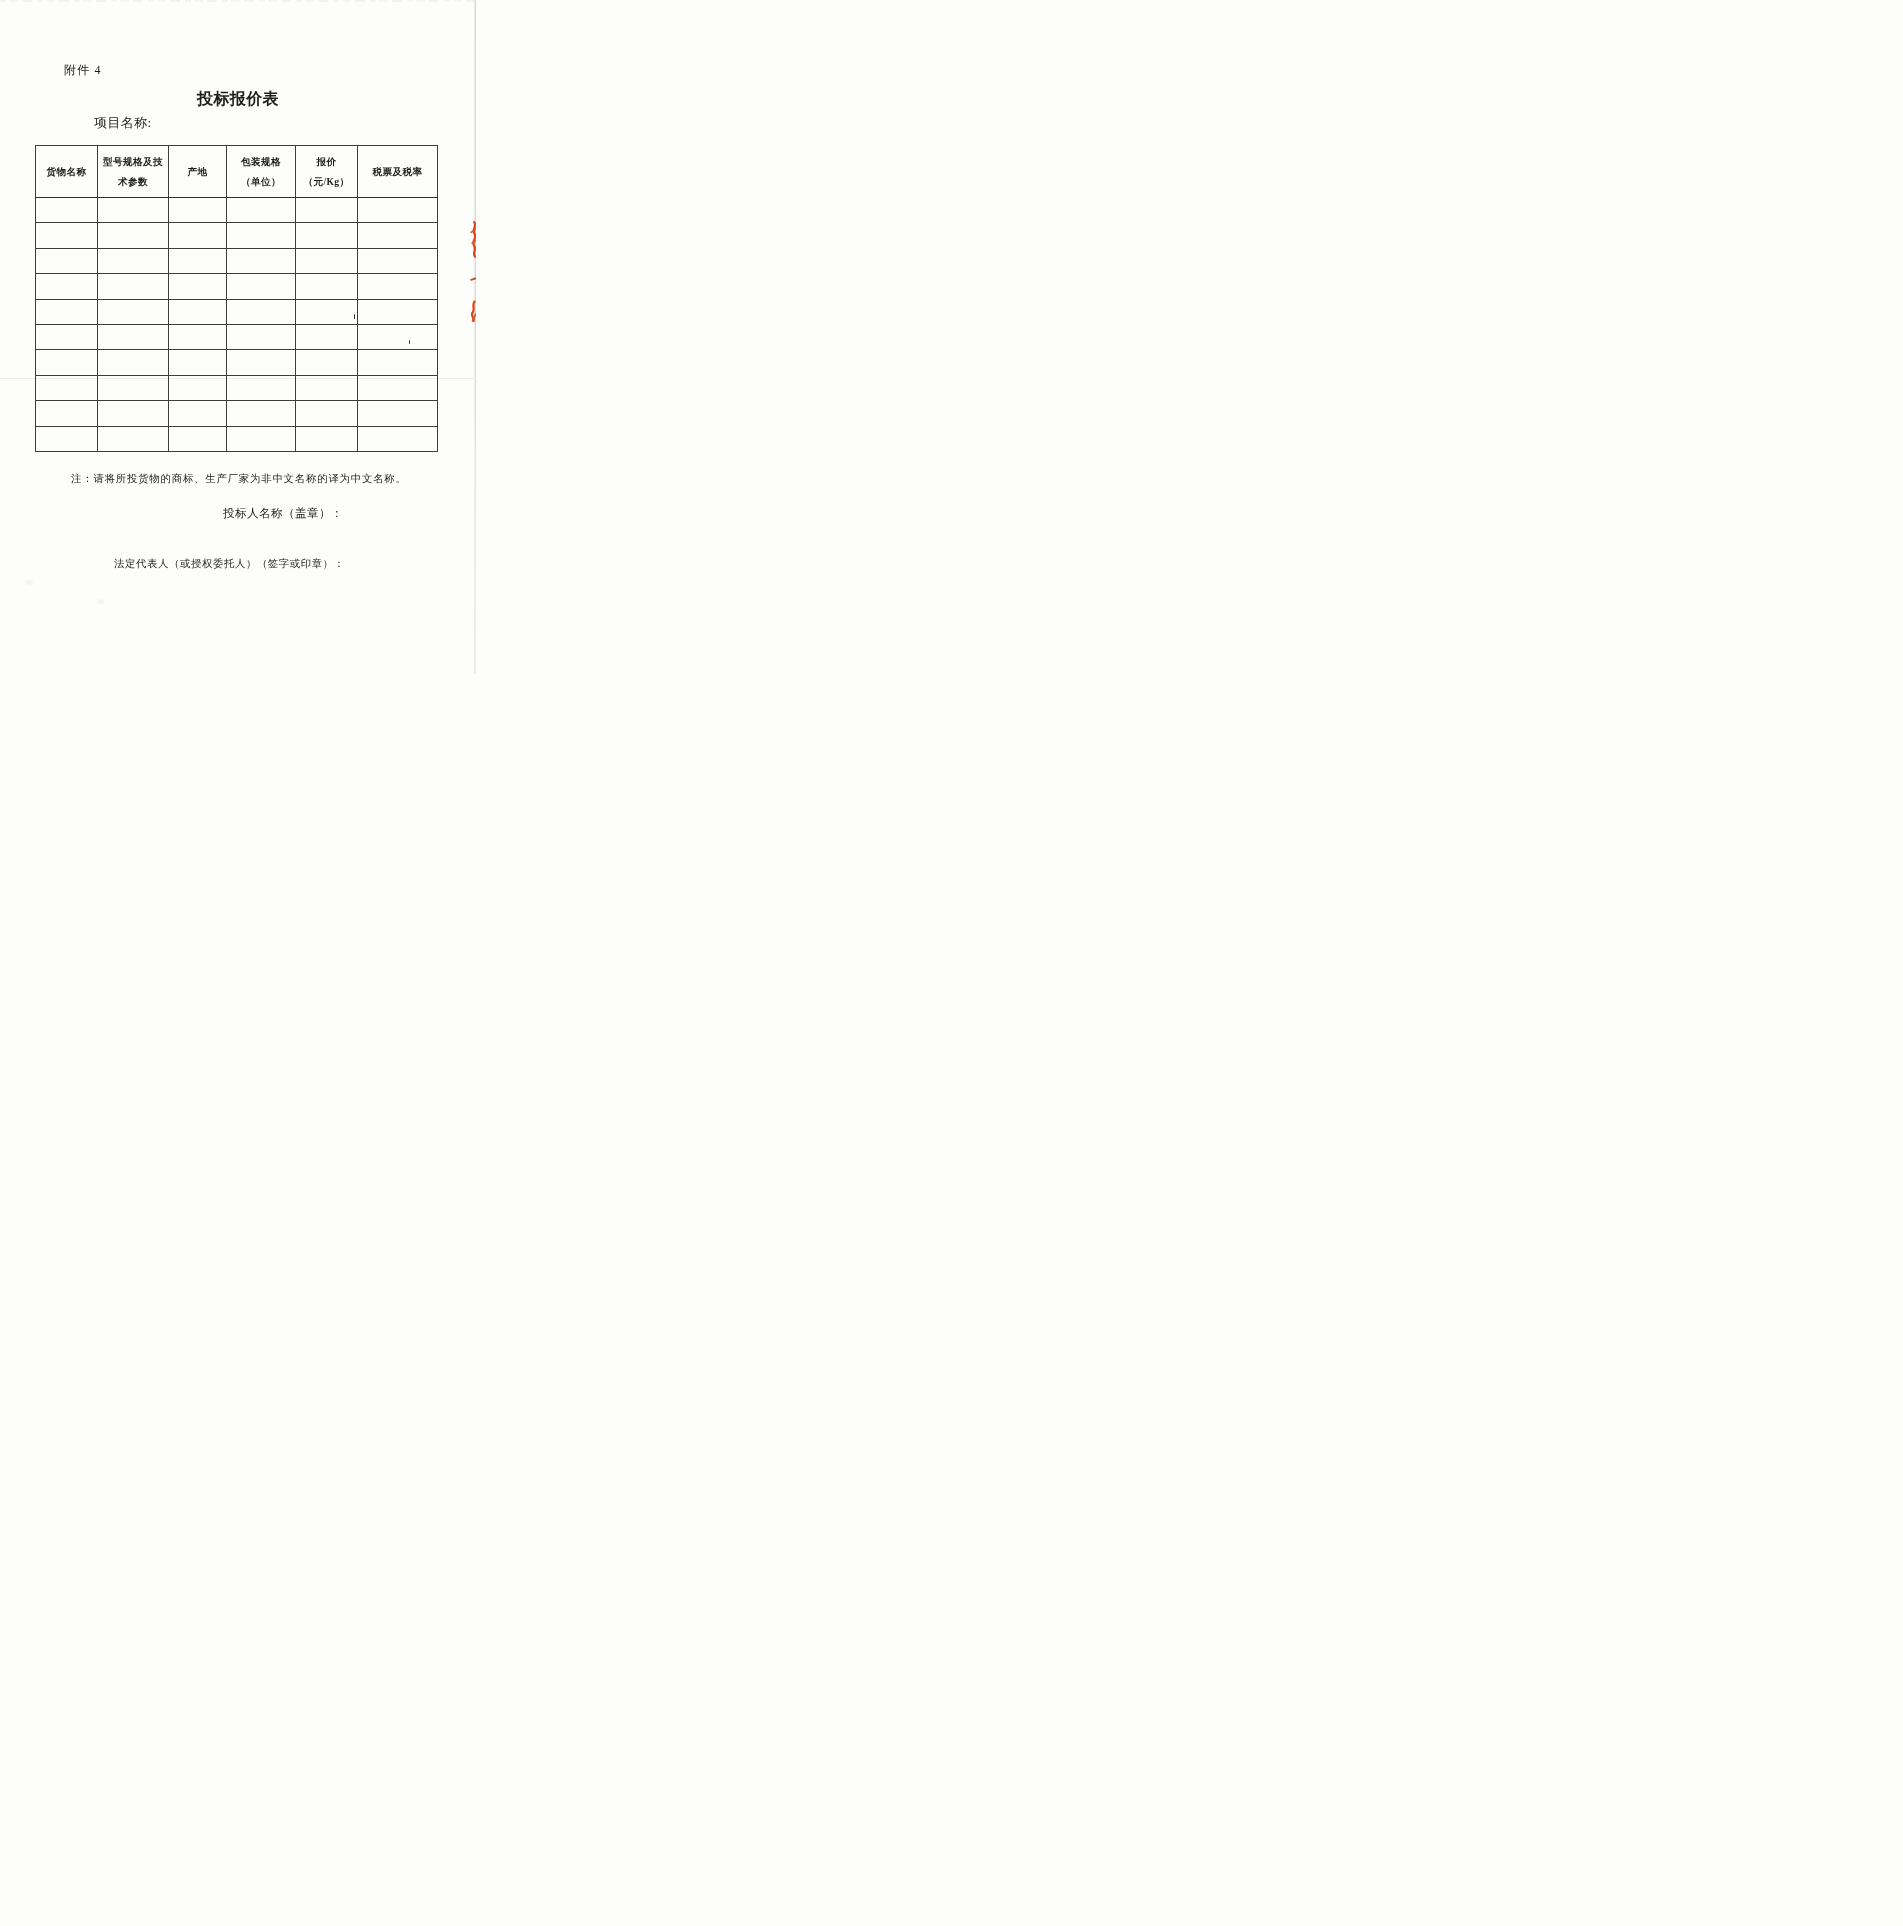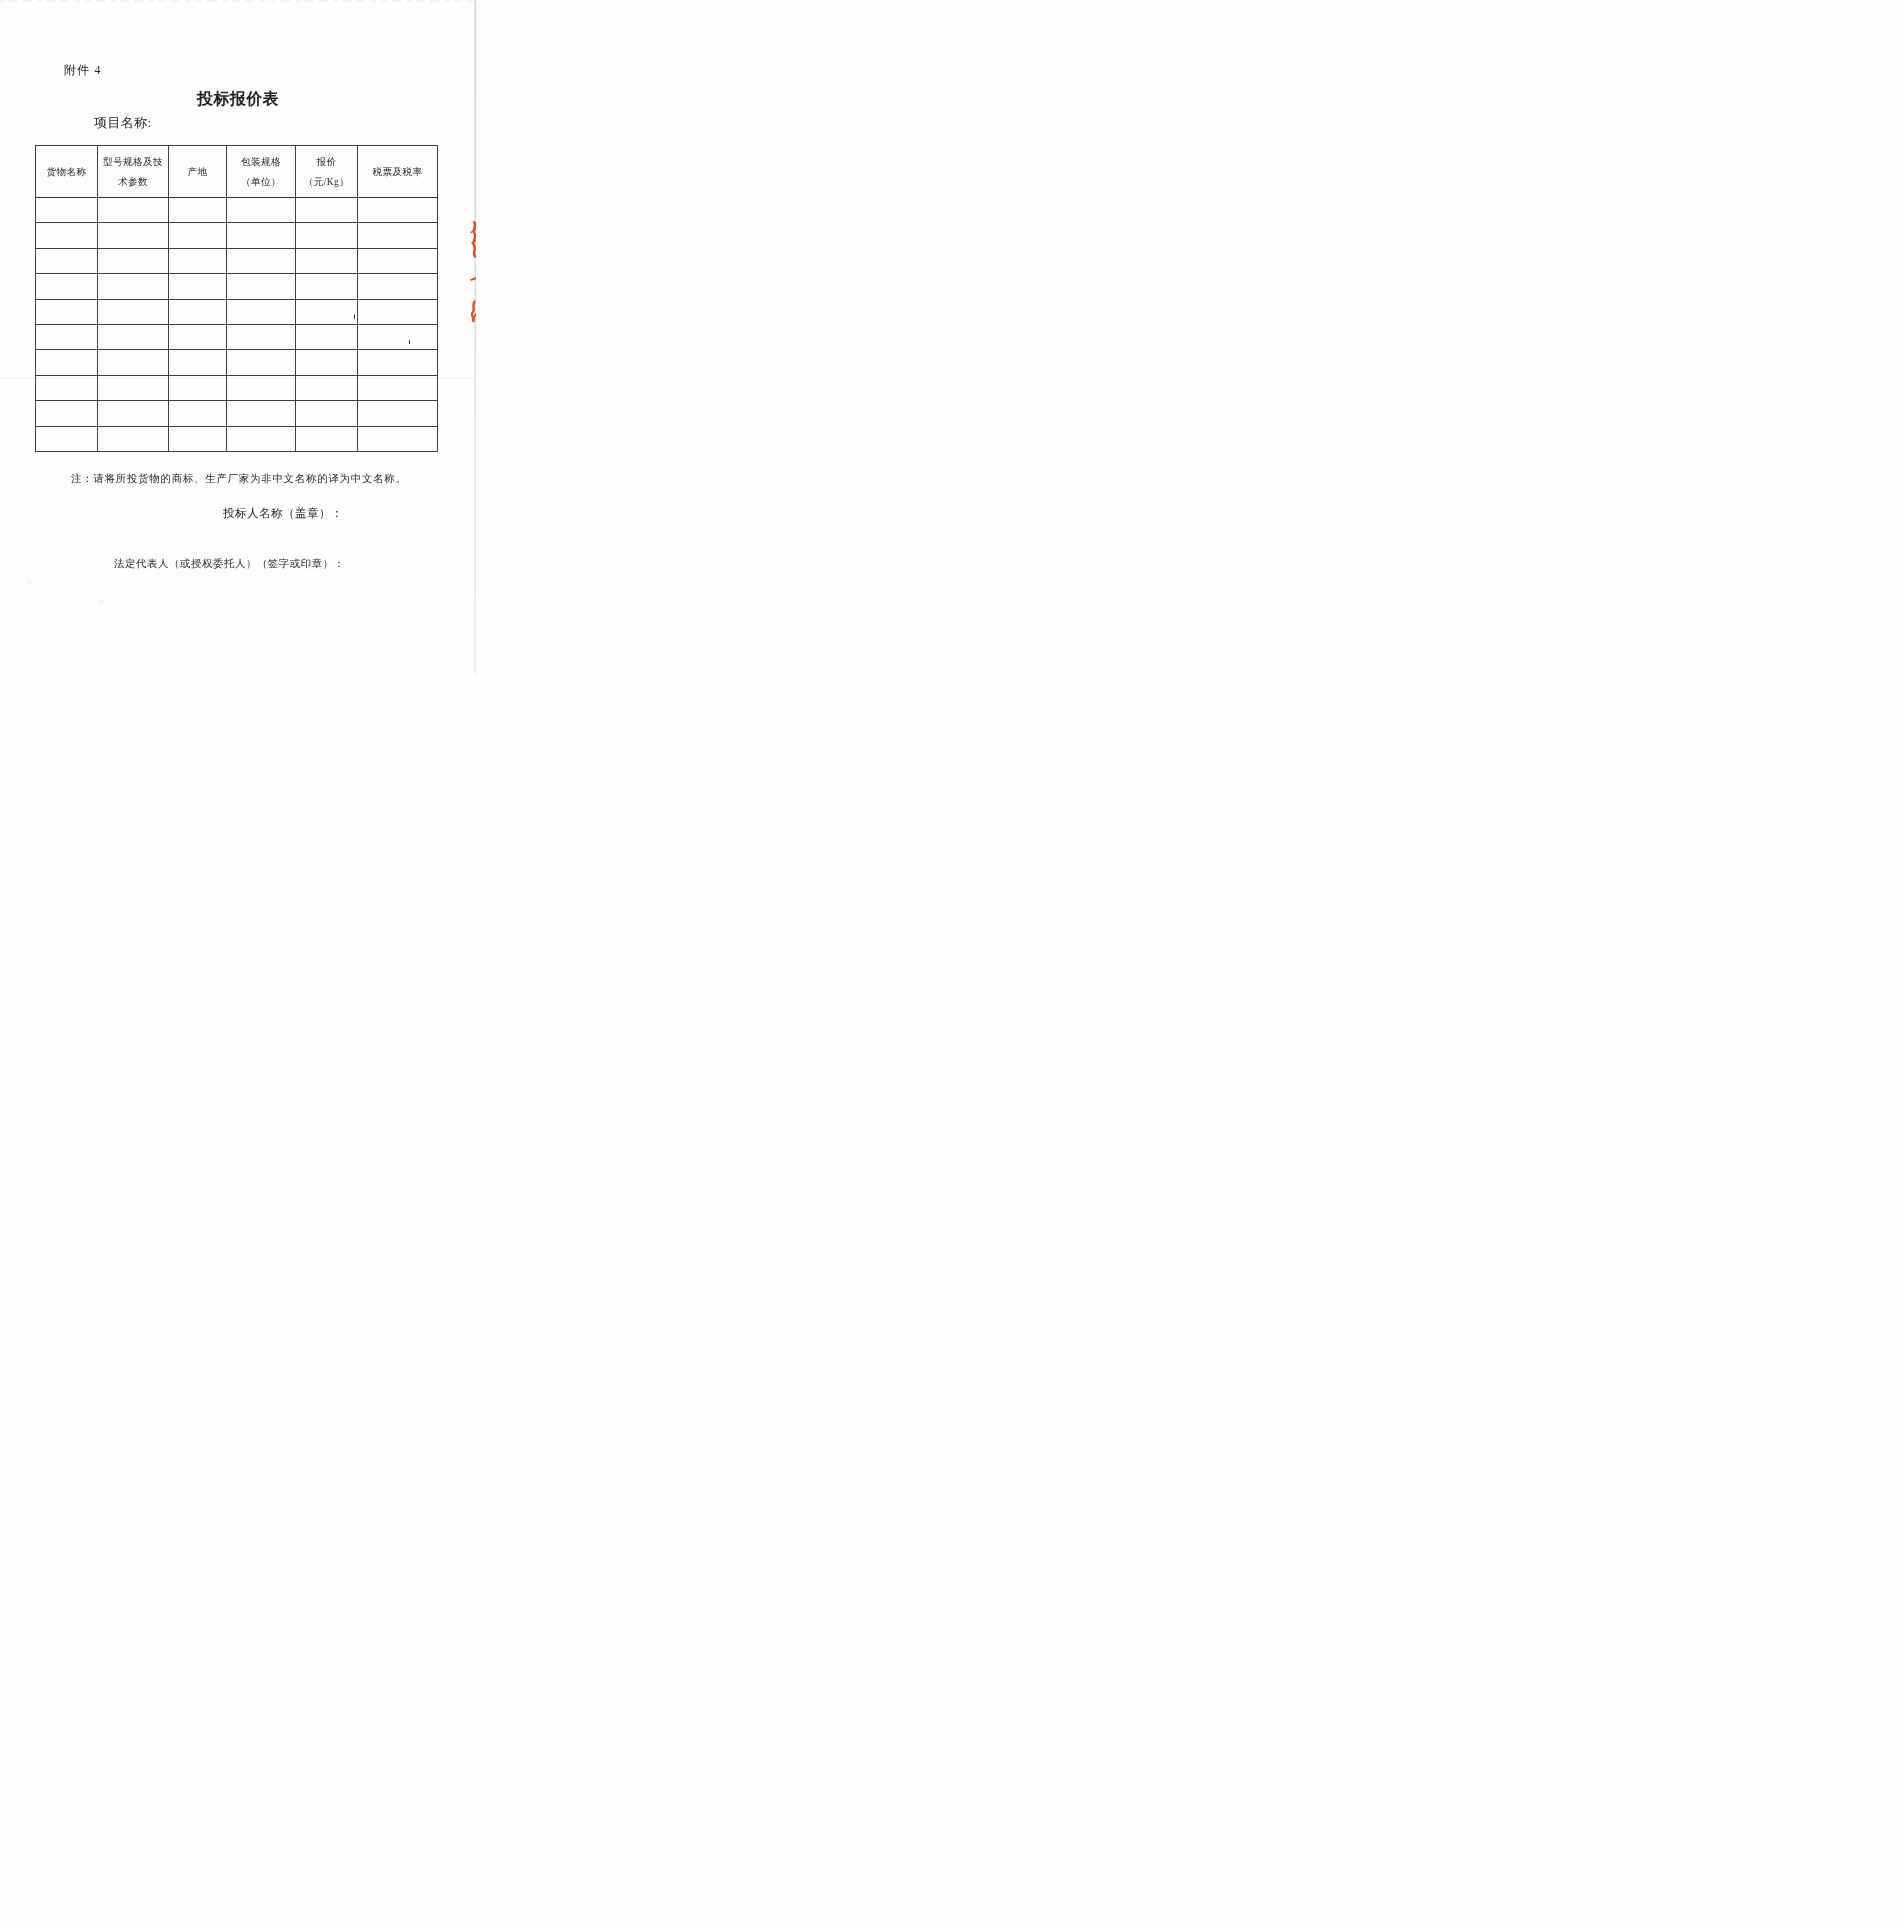--- a/index.html
+++ b/index.html
@@ -75,21 +75,21 @@
     position:absolute;left:35px;top:145px;
     width:402px;height:306px;
     border-collapse:collapse;table-layout:fixed;
     border:0.8px solid #2e2e2e;
   }
   .quote-table th,.quote-table td{
     border:0.4px solid #3d3d3d;padding:0;
   }
   .quote-table thead tr{height:51px;}
   .quote-table thead th{
-    font-weight:400;font-size:9.6px;letter-spacing:0.4px;
+    font-weight:700;font-size:9.6px;letter-spacing:0.4px;
     vertical-align:middle;border-bottom:0.8px solid #303030;
   }
   .hcell{
     height:51px;display:flex;flex-direction:column;
     justify-content:space-evenly;align-items:center;
   }
   .hcell span{line-height:1;}
   .quote-table tbody tr{height:25.4px;}
   
   .tick{position:absolute;width:1.2px;background:#2c2c2c;border-radius:0.4px;}

